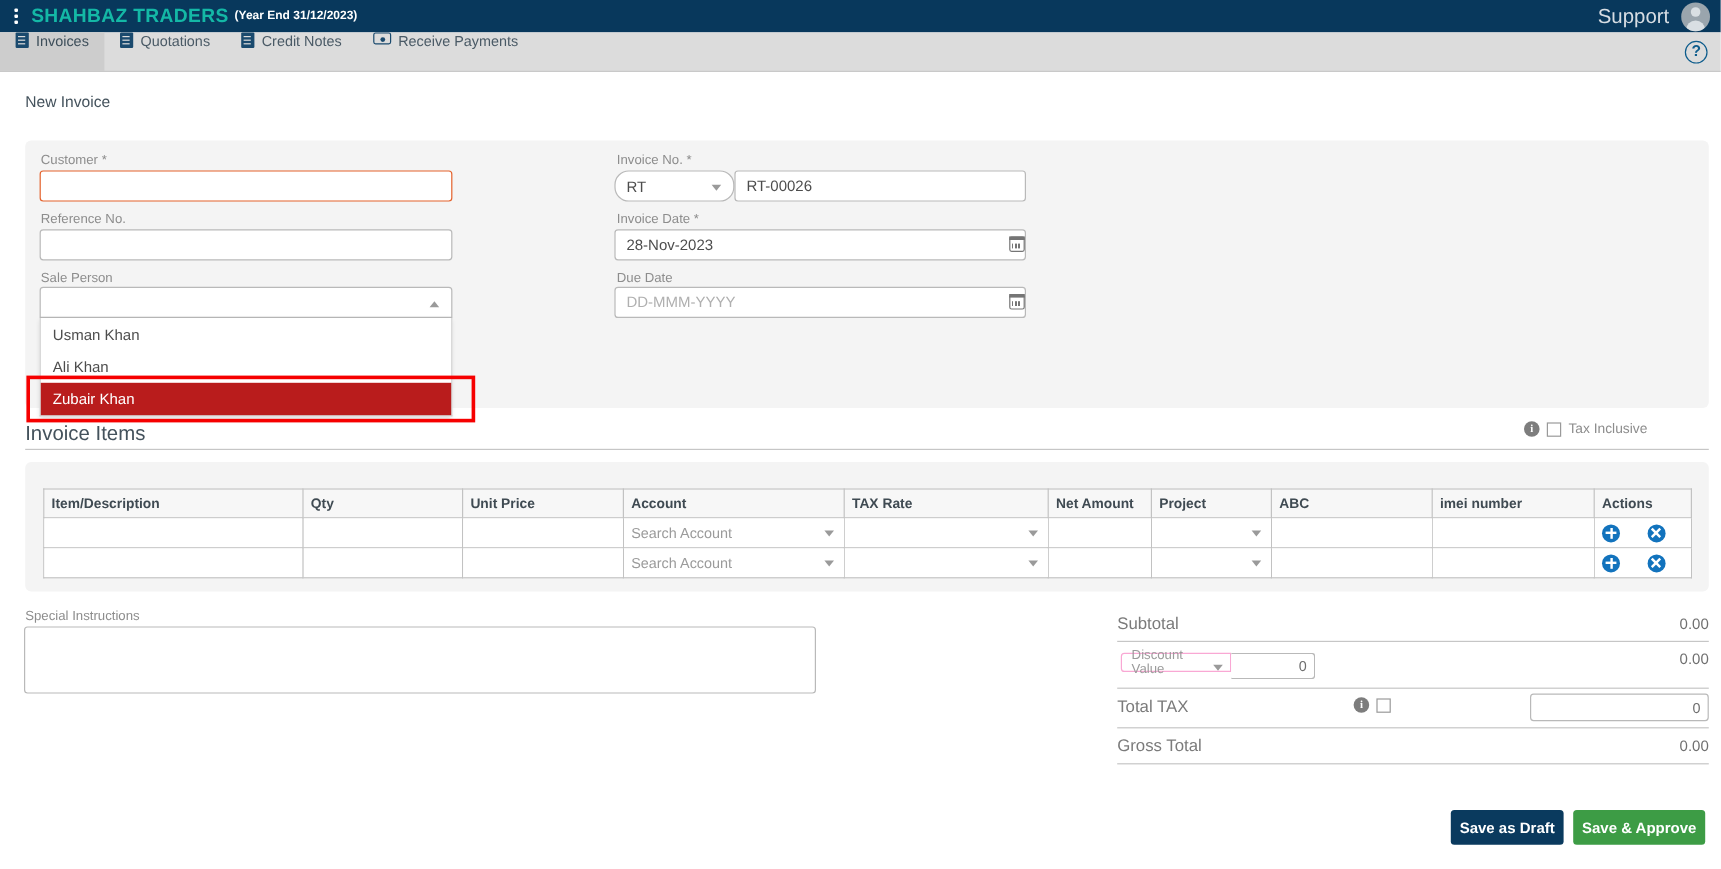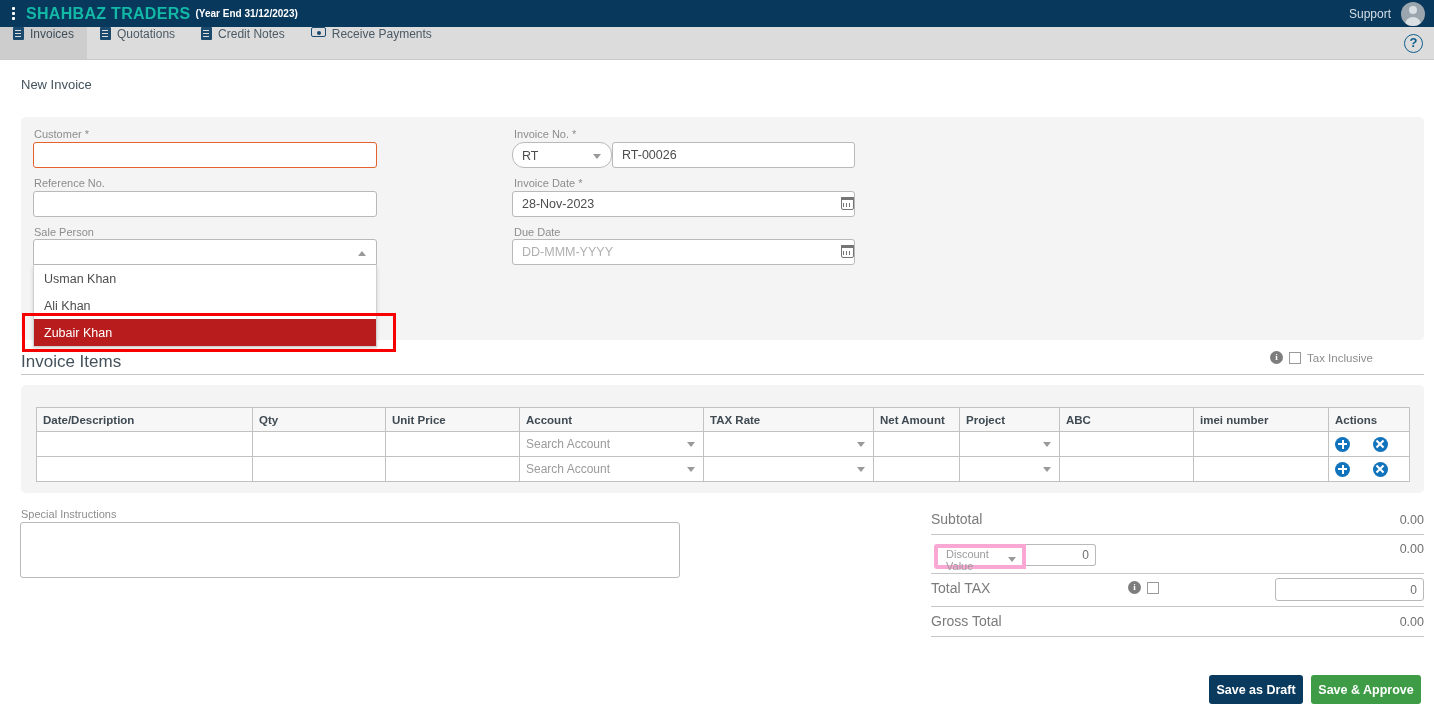--- a/index.html
+++ b/index.html
@@ -15,21 +15,21 @@
   .topbar {
     position: absolute; left: 0; top: 0; width: 1434px; height: 27px;
     background: #08385c; display: flex; align-items: center;
   }
   .kebab { width: 26px; display: flex; flex-direction: column; align-items: center;
            justify-content: center; gap: 2px; height: 27px; cursor: pointer; }
   .kebab i { display: block; width: 3px; height: 3px; background: #ffffff; border-radius: 1px; }
   .company-title { color: #14b8a6; font-size: 16px; font-weight: bold; letter-spacing: .3px; }
   .company-year { color: #ffffff; font-size: 10px; font-weight: bold; margin-left: 5px; }
   .topbar-right { margin-left: auto; display: flex; align-items: center; gap: 10px; padding-right: 9px; }
-  .support-link { color: #d7dde3; font-size: 12px; cursor: pointer; }
+  .support-link { color: #d7dde3; font-size: 17px; cursor: pointer; }
   .avatar { width: 24px; height: 24px; border-radius: 50%; background: #9aa5ad;
             position: relative; overflow: hidden; cursor: pointer; }
   .avatar::before { content:""; position:absolute; width:8px; height:8px; border-radius:50%;
             background:#d9dfe3; left:8px; top:4px; }
   .avatar::after { content:""; position:absolute; width:16px; height:10px; border-radius:8px 8px 0 0;
             background:#d9dfe3; left:4px; top:15px; }
 
   
   .tabbar {
     position: absolute; left: 0; top: 27px; width: 1434px; height: 33px;
@@ -123,23 +123,23 @@
   .act-btn.close::before, .act-btn.close::after {
       content:""; position:absolute; left:2.4px; top:6.6px; width:10px; height:2px; background:#fff; }
   .act-btn.close::before { transform: rotate(45deg); }
   .act-btn.close::after  { transform: rotate(-45deg); }
   .act-gap { display: inline-block; width: 16px; }
 
   
   .tot-label { position: absolute; font-size: 14px; color: #7b7b7b; }
   .tot-val { position: absolute; font-size: 12.5px; color: #6f6f6f; text-align: right; }
 
-  .disc-sel { position: absolute; height: 25px; border: 4px solid #f9a8d4; background: #fff;
+  .disc-sel { position: absolute; height: 16px; border: 1px solid #f9a8d4; background: #fff;
               border-radius: 3px 0 0 3px; font-size: 11px; color: #9b9b9b;
-              display: flex; padding: 0 16px 0 8px; cursor: pointer; }
+              display: flex; align-items: center; padding: 0 16px 0 8px; cursor: pointer; }
   .disc-inp { position: absolute; height: 22px; border: 1px solid #b9b9b9; border-left: none;
               background: #fff; border-radius: 0 3px 3px 0; font-size: 12px; color: #6f6f6f;
               text-align: right; padding: 0 6px; font-family: "Liberation Sans", sans-serif; outline: none; }
 
   .btn { position: absolute; border: none; border-radius: 3px; color: #fff;
          font-size: 12.5px; font-weight: bold; cursor: pointer;
          font-family: "Liberation Sans", sans-serif; }
   #btn-draft { background: #0a3a5e; left: 1209px; top: 675px; width: 94px; height: 29px; }
   #btn-approve { background: #3d9c45; left: 1311px; top: 675px; width: 110px; height: 29px; }
 </style>
@@ -236,21 +236,21 @@
       <col style="width:184px">
     <col style="width:170px">
       <col style="width:86px">
       <col style="width:100px">
       <col style="width:134px">
     <col style="width:135px">
       <col style="width:81px">
   </colgroup>
   <thead>
     <tr>
-      <th>Date/Description</th>
+      <th>Item/Description</th>
       <th>Qty</th>
       <th>Unit Price</th>
       <th>Account</th>
       <th>TAX Rate</th>
       <th>Net Amount</th>
       <th>Project</th>
       <th>ABC</th>
       <th>imei number</th>
       <th>Actions</th>
     </tr>

